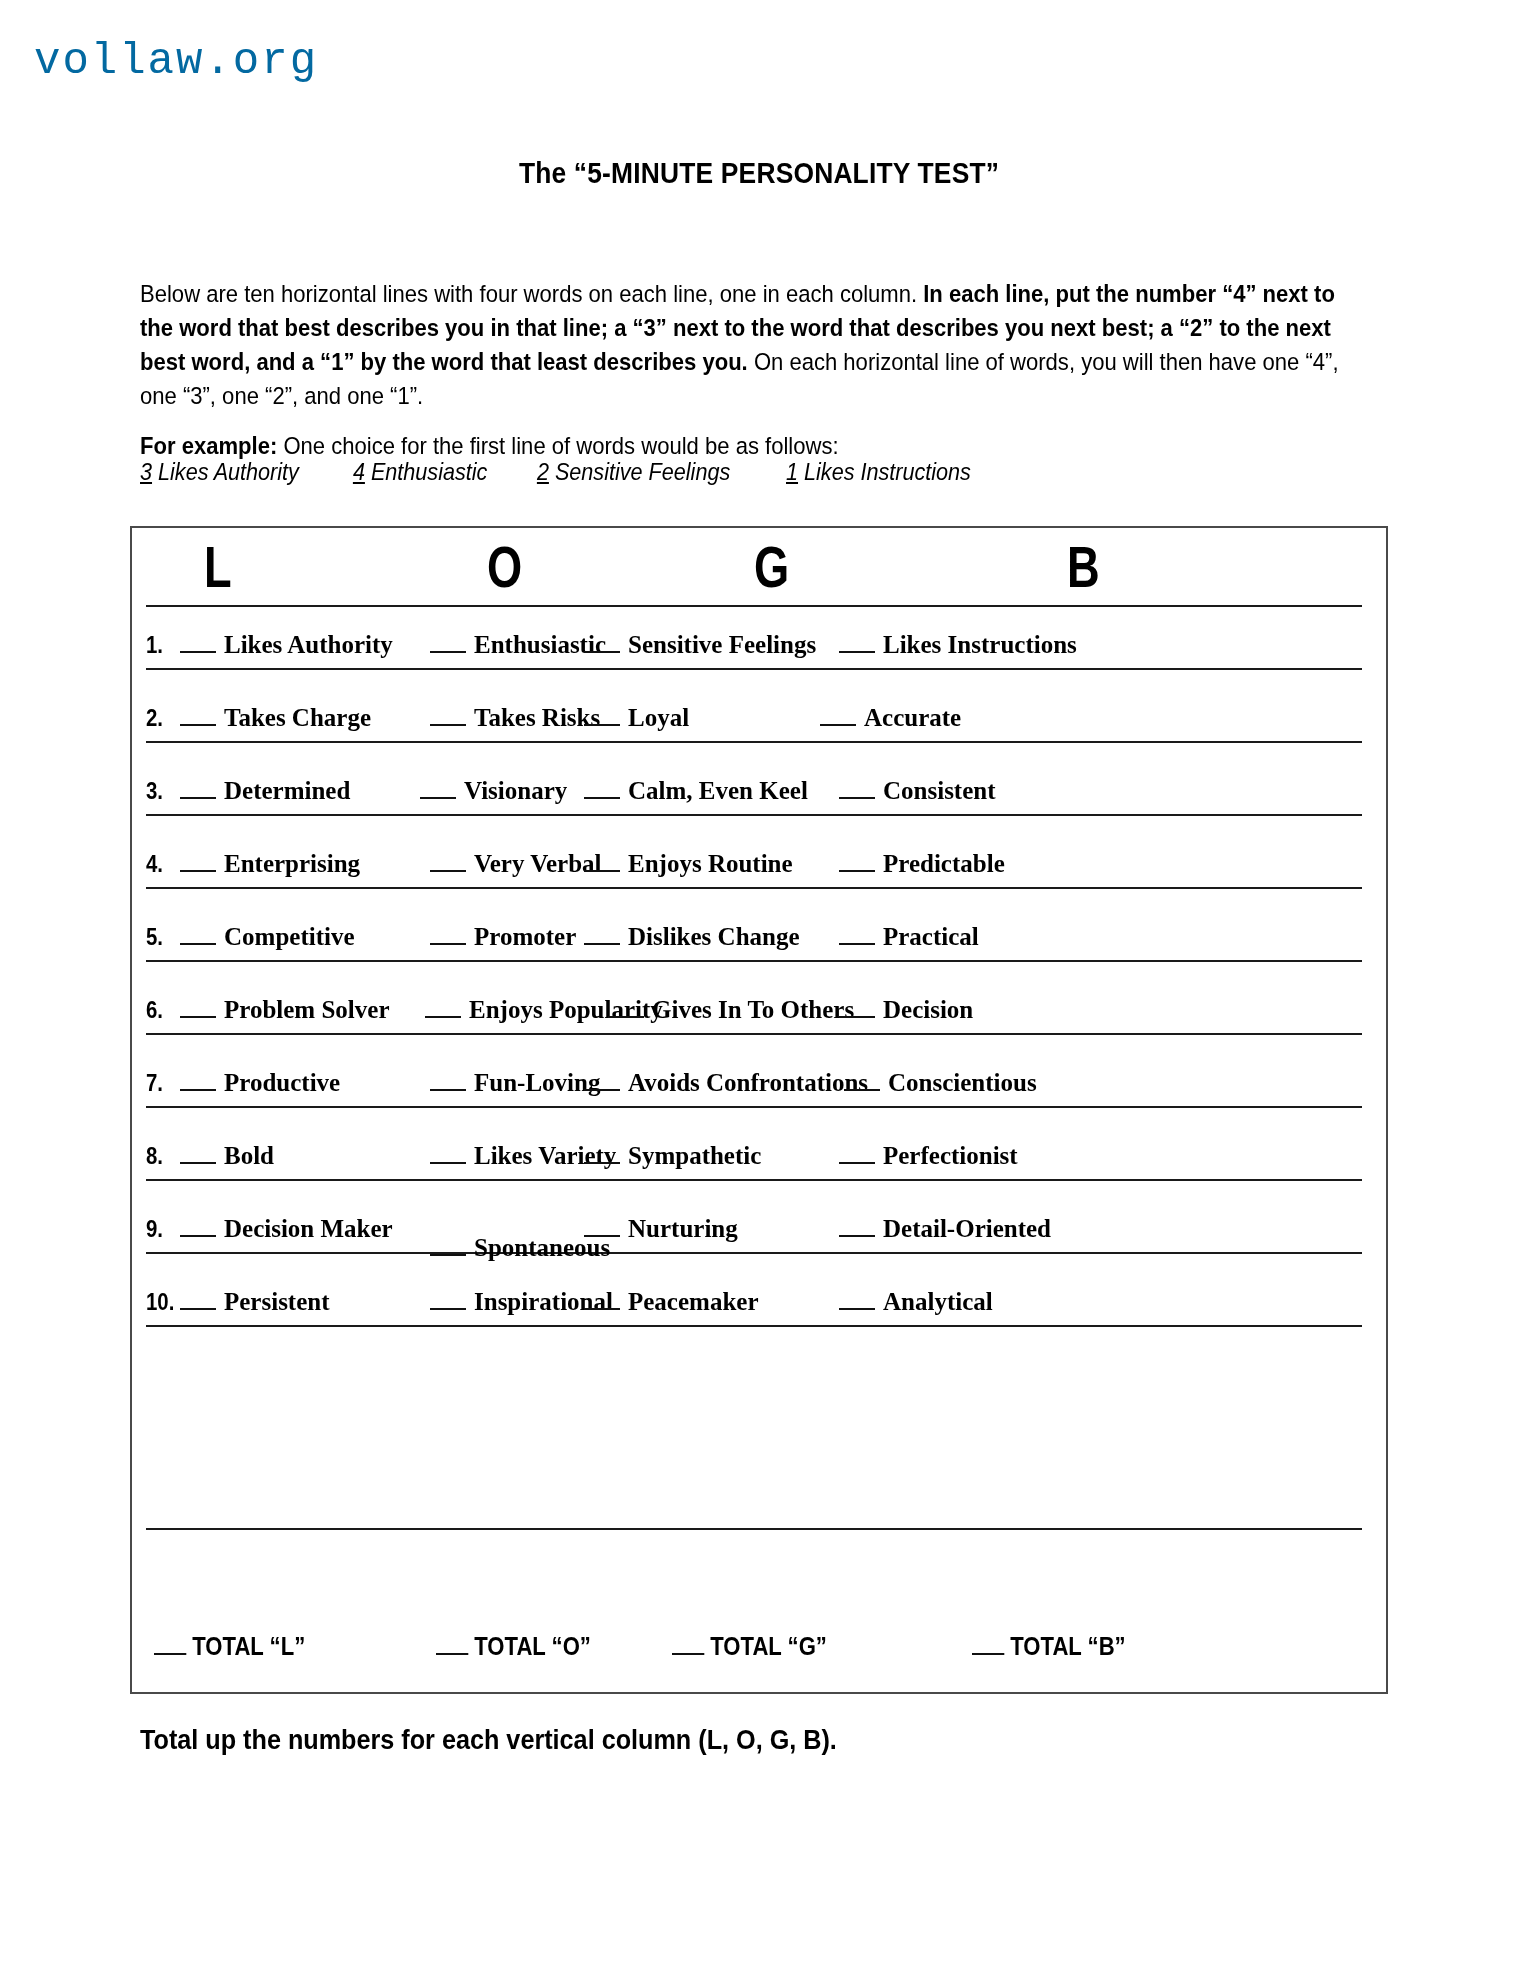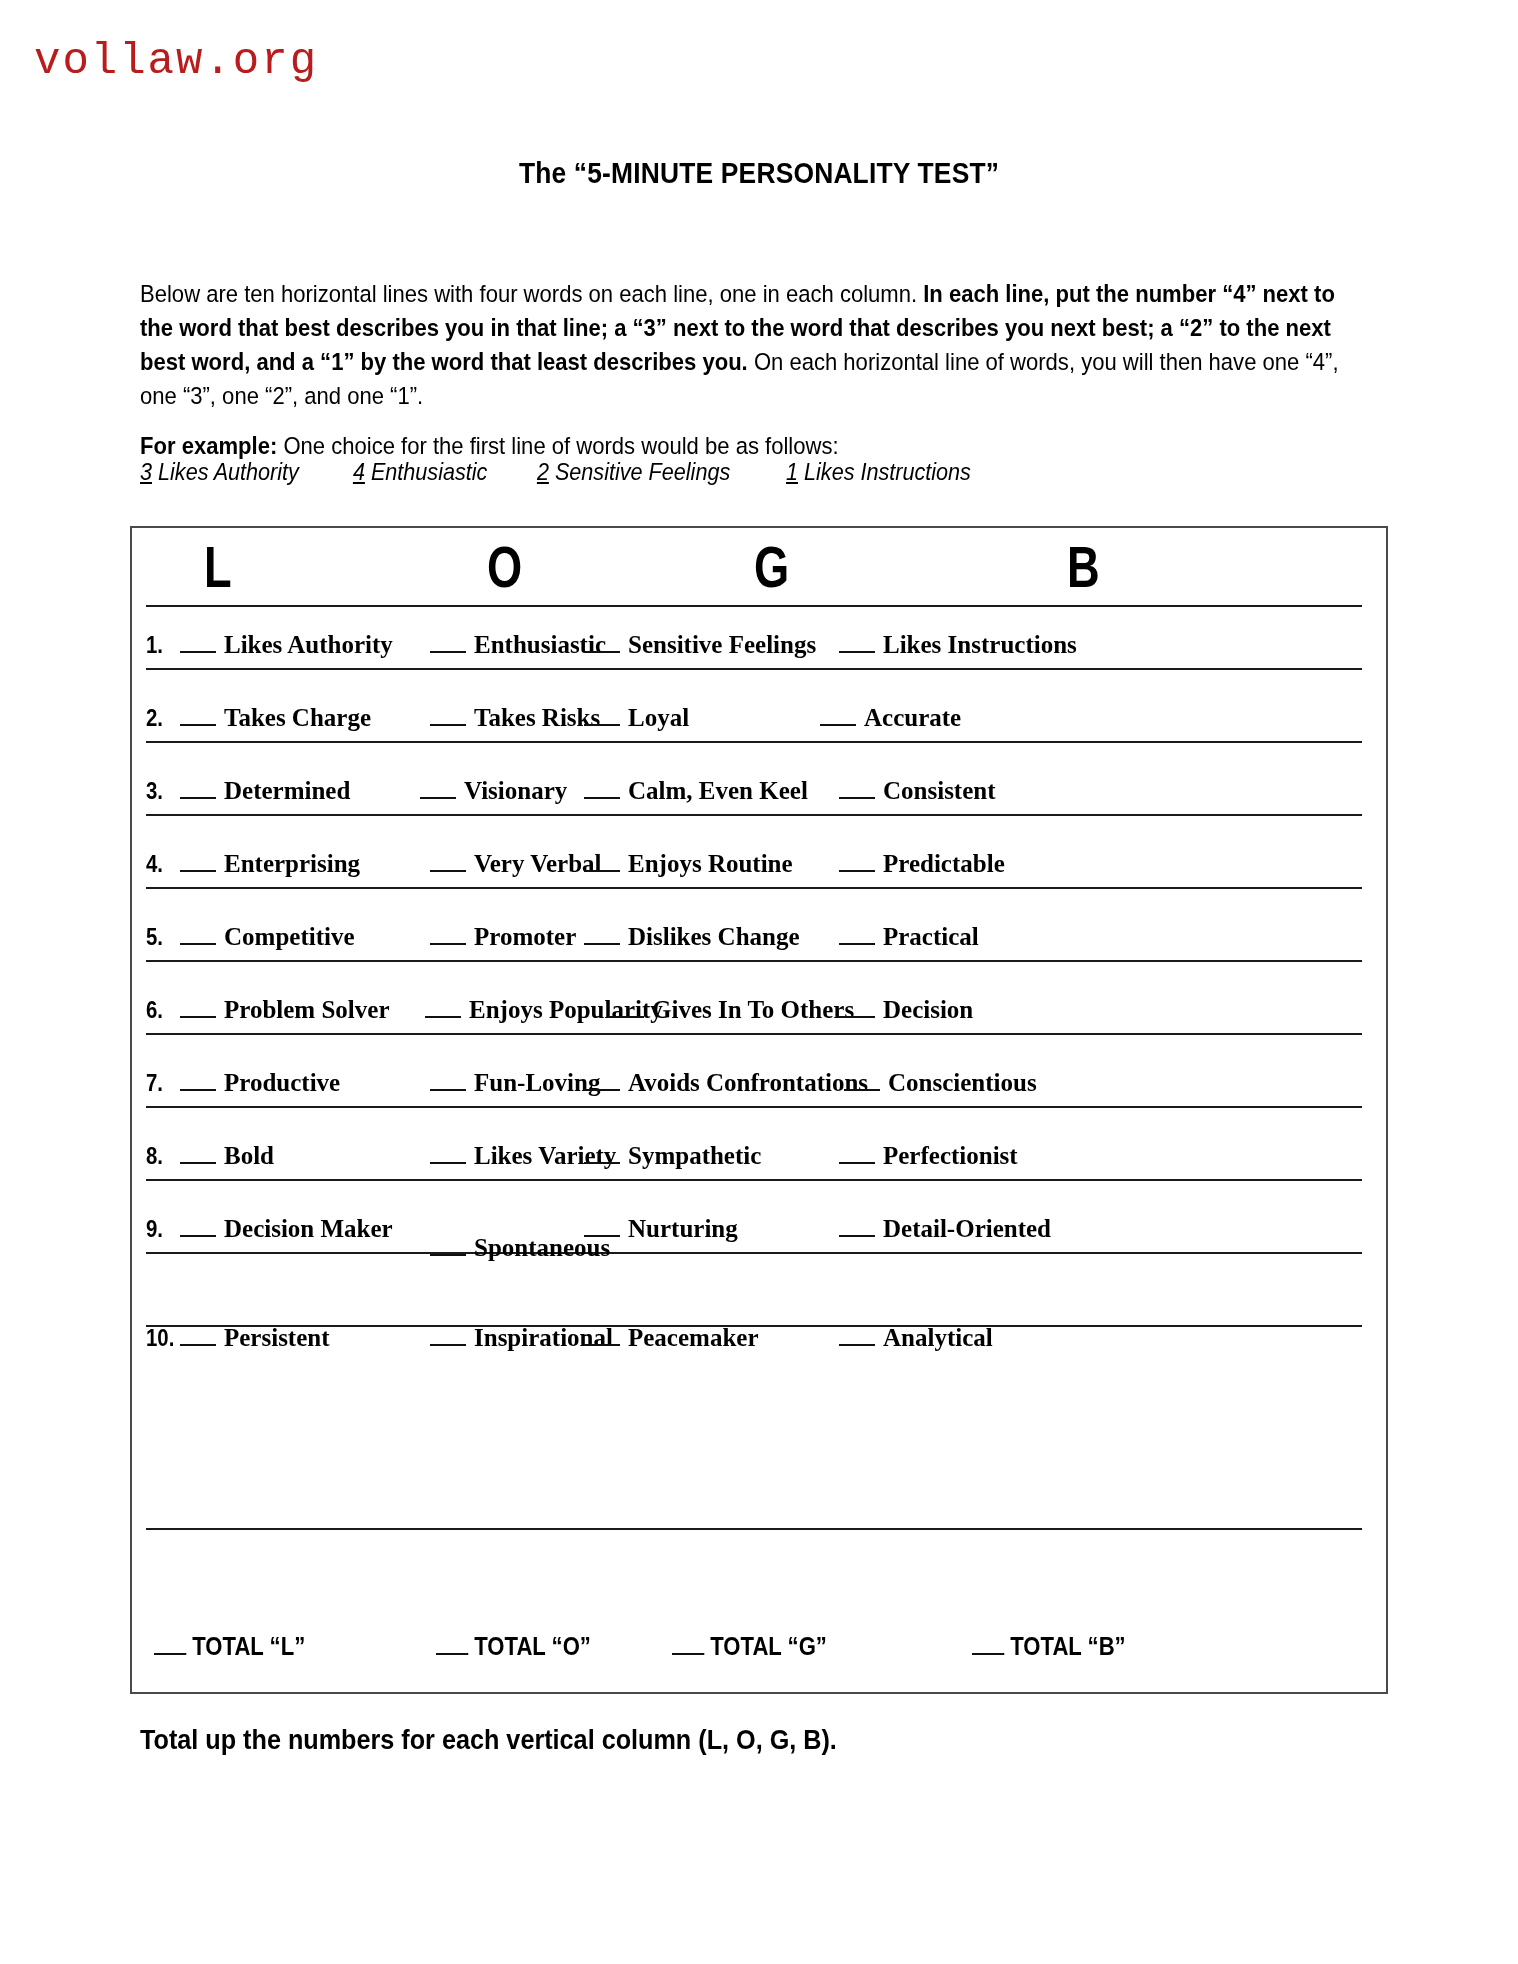--- a/index.html
+++ b/index.html
@@ -18,21 +18,21 @@
   }
 
   
   #watermark {
     position: absolute;
     left: 34px;
     top: 36px;
     font-family: "Liberation Mono", "DejaVu Sans Mono", monospace;
     font-size: 44px;
     letter-spacing: 2px;
-    color: #b91c1c;
+    color: #0369a1;
     white-space: nowrap;
   }
 
   
   #doc-title {
     position: absolute;
     left: 0;
     top: 136px;
     width: 1518px;
     text-align: center;
@@ -294,21 +294,21 @@
         <span class="cell" style="left: 452px;"><span class="blank"></span><span>Sympathetic</span></span>
         <span class="cell" style="left: 707px;"><span class="blank"></span><span>Perfectionist</span></span>
       </div>
       <div class="qrow" style="top: 684px;">
         <span class="qnum" style="left: 14px;">9.</span>
         <span class="cell" style="left: 48px;"><span class="blank"></span><span>Decision Maker</span></span>
         <span class="cell" style="left: 298px; margin-top: 19px;"><span class="blank"></span><span>Spontaneous</span></span>
         <span class="cell" style="left: 452px;"><span class="blank"></span><span>Nurturing</span></span>
         <span class="cell" style="left: 707px;"><span class="blank"></span><span>Detail-Oriented</span></span>
       </div>
-      <div class="qrow" style="top: 757px; margin-top: 36px;">
+      <div class="qrow" style="top: 757px;">
         <span class="qnum" style="left: 14px;">10.</span>
         <span class="cell" style="left: 48px;"><span class="blank"></span><span>Persistent</span></span>
         <span class="cell" style="left: 298px;"><span class="blank"></span><span>Inspirational</span></span>
         <span class="cell" style="left: 452px;"><span class="blank"></span><span>Peacemaker</span></span>
         <span class="cell" style="left: 707px;"><span class="blank"></span><span>Analytical</span></span>
       </div>
     </div>
 
   <div class="total-row" style="top:1060px">
     <div class="total-cell" style="left:22px"><span class="blank"></span><span>TOTAL “L”</span></div>

